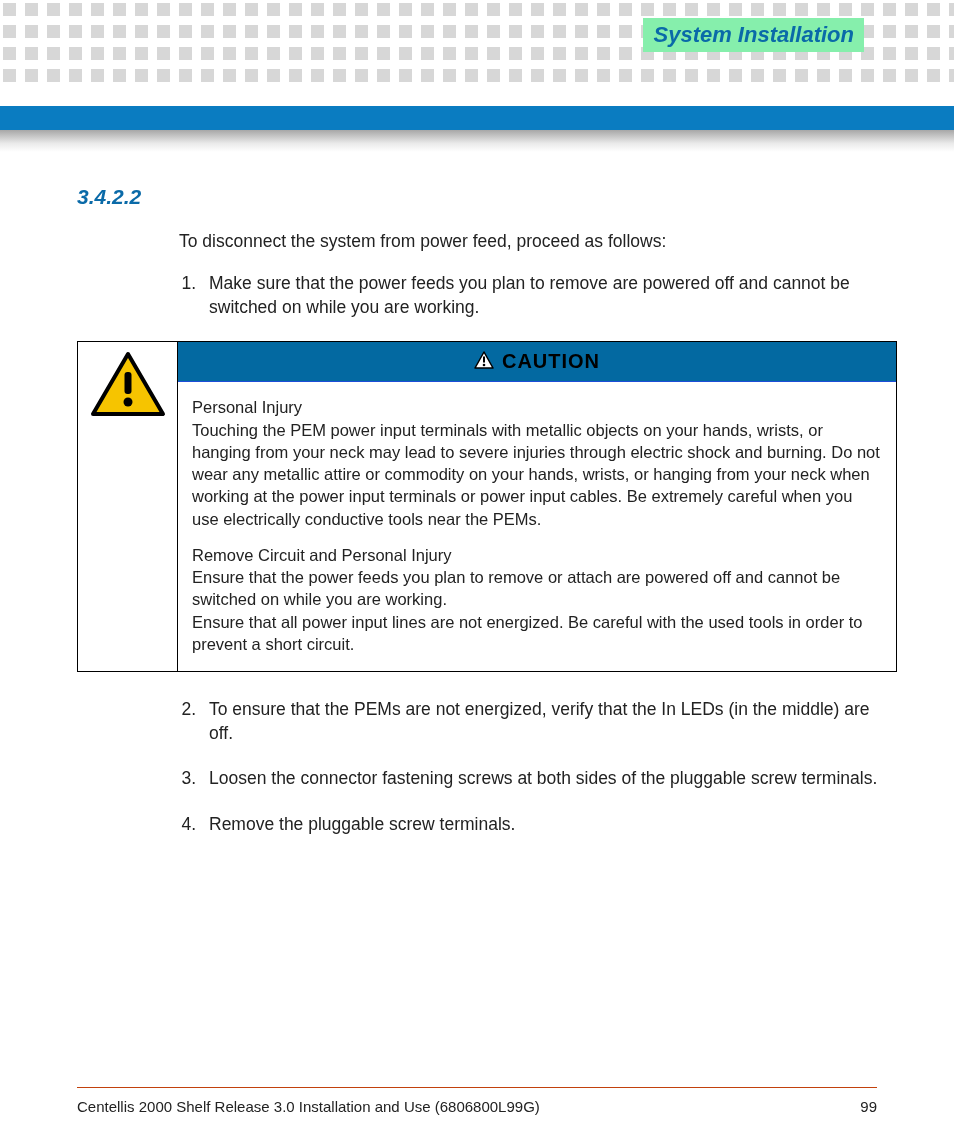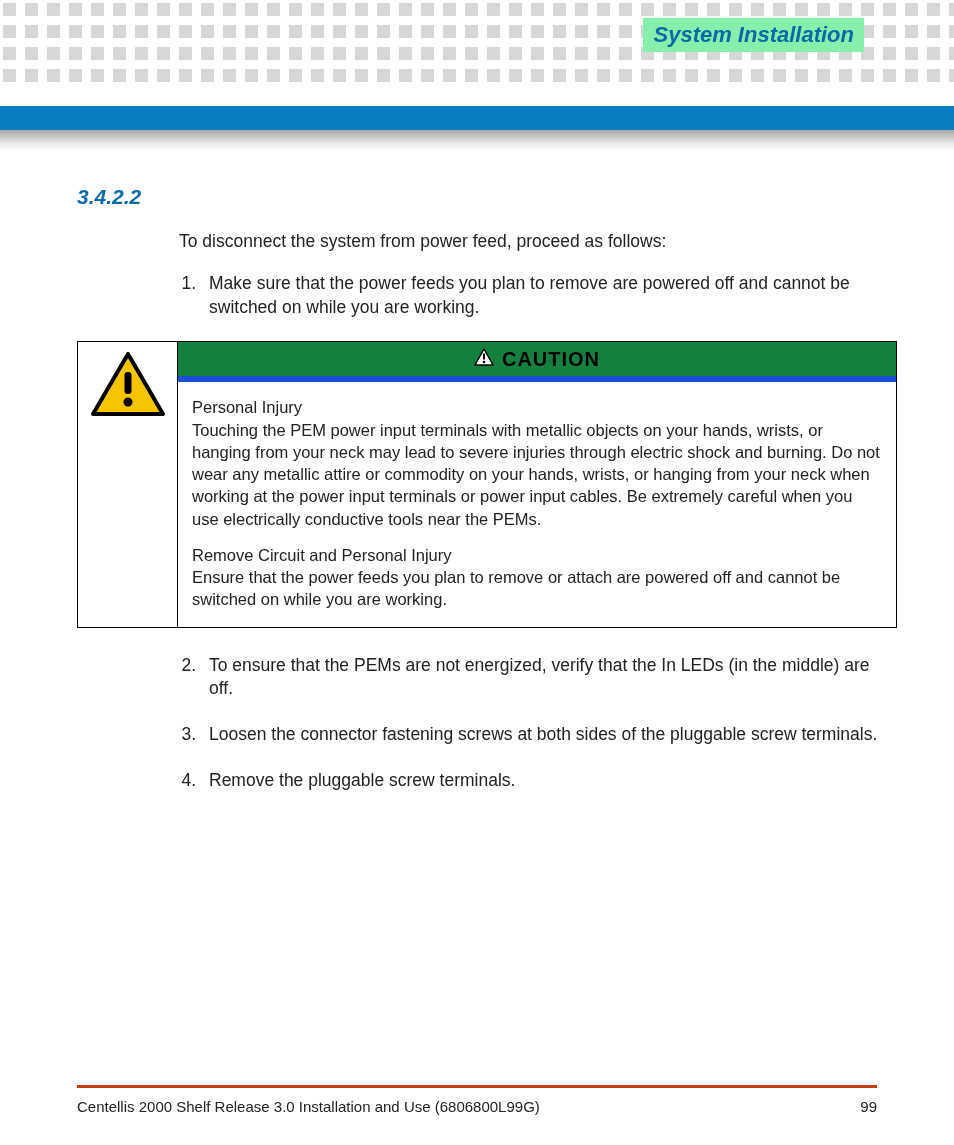--- a/index.html
+++ b/index.html
@@ -14,26 +14,26 @@
   .content { position: absolute; top: 185px; left: 77px; width: 820px; }
   .sec-row { display: flex; gap: 26px; margin-bottom: 22px; }
   .sec-num { color: #0a6aa8; font-weight: 700; font-size: 21px; white-space: nowrap; font-style: italic; }
   .sec-title { color: #0a6aa8; font-weight: 700; font-size: 21px; font-style: italic; }
   .intro { margin-left: 102px; font-size: 17.5px; margin-bottom: 20px; }
   ol { margin-left: 124px; font-size: 17.5px; }
   ol li { padding-left: 8px; margin-bottom: 22px; line-height: 1.35; }
   .caution-box { border: 1px solid #000; margin: 16px 0 26px 0; display: flex; }
   .caution-icon-cell { width: 100px; border-right: 1px solid #000; display: flex; align-items: flex-start; justify-content: center; padding-top: 8px; }
   .caution-right { flex: 1; display: flex; flex-direction: column; }
-  .caution-bar { background: #15803d; border-bottom: 6px solid #1d4ed8; height: 40px; display: flex; align-items: center; justify-content: center; gap: 8px; }
+  .caution-bar { background: #0369a1; border-bottom: 1px solid #1d4ed8; height: 40px; display: flex; align-items: center; justify-content: center; gap: 8px; }
   .caution-bar-text { font-family: Arial, sans-serif; font-weight: 900; font-size: 20px; letter-spacing: 1px; color: #000; }
   .caution-body { padding: 14px 14px 16px 14px; font-size: 16.5px; line-height: 1.35; }
   .caution-body p { margin-bottom: 14px; }
   .caution-body p:last-child { margin-bottom: 0; }
-  .footer { position: absolute; bottom: 30px; left: 77px; width: 800px; border-top: 3px solid #c2410c; padding-top: 10px; font-size: 15px; display: flex; justify-content: space-between; color: #222; }
+  .footer { position: absolute; bottom: 30px; left: 77px; width: 800px; border-top: 1px solid #c2410c; padding-top: 10px; font-size: 15px; display: flex; justify-content: space-between; color: #222; }
 </style>
 </head>
 <body>
 
 <div class="page">
 
   <div class="dot-band">
     <svg width="954" height="90">
       <defs>
         <pattern id="dots" x="0" y="0" width="22" height="22" patternUnits="userSpaceOnUse">
@@ -82,20 +82,21 @@
           <span class="caution-bar-text">CAUTION</span>
         </div>
         <div class="caution-body">
           <p>
             <span>Personal Injury</span><br>
             <span>Touching the PEM power input terminals with metallic objects on your hands, wrists, or hanging from your neck may lead to severe injuries through electric shock and burning. Do not wear any metallic attire or commodity on your hands, wrists, or hanging from your neck when working at the power input terminals or power input cables. Be extremely careful when you use electrically conductive tools near the PEMs.</span>
           </p>
           <p>
             <span>Remove Circuit and Personal Injury</span><br>
             <span>Ensure that the power feeds you plan to remove or attach are powered off and cannot be switched on while you are working.</span><br>
+            <span>Ensure that all power input lines are not energized. Be careful with the used tools in order to prevent a short circuit.</span>
           </p>
         </div>
       </div>
     </div>
 
     <ol start="2">
       <li>To ensure that the PEMs are not energized, verify that the In LEDs (in the middle) are off.</li>
       <li>Loosen the connector fastening screws at both sides of the pluggable screw terminals.</li>
       <li>Remove the pluggable screw terminals.</li>
     </ol>

